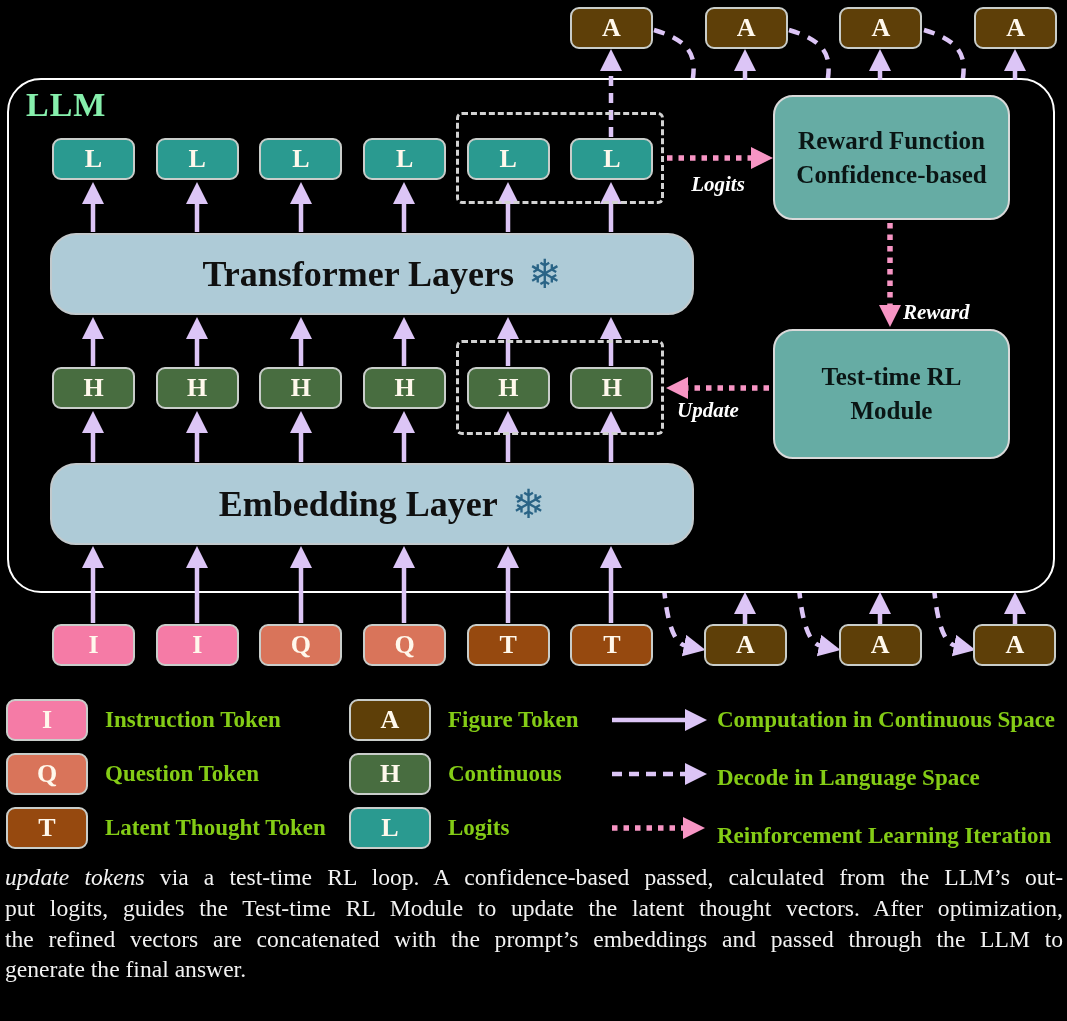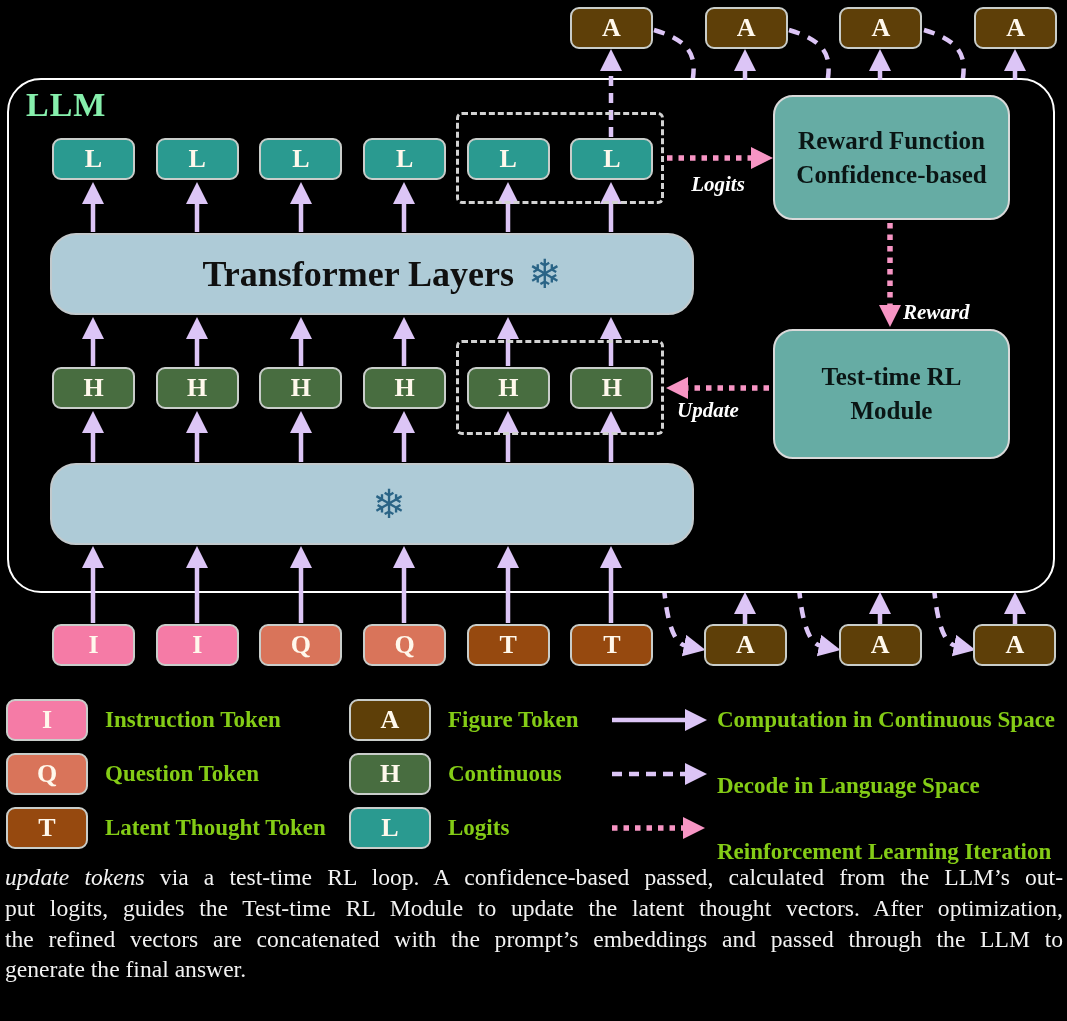--- a/index.html
+++ b/index.html
@@ -41,21 +41,21 @@
   #logits-label{left:678px;top:172px;width:80px;text-align:center;}
   #reward-label{left:903px;top:264px;margin-top:36px;}
   #update-label{left:664px;top:398px;width:88px;text-align:center;}
   .legend-col{position:absolute;top:699px;display:flex;flex-direction:column;gap:12px;z-index:4;}
   #legend-col1{left:6px;}
   #legend-col2{left:349px;}
   .legend-entry{display:flex;align-items:center;gap:17px;height:42px;}
   .legend-entry .tok{width:82px;}
   .legend-entry .lab, .arrow-label{color:#84cc16;font-weight:bold;font-size:23px;white-space:nowrap;}
   #legend-arrow-labels{position:absolute;left:717px;top:699px;display:flex;flex-direction:column;
-    gap:24px;z-index:4;}
+    gap:16px;z-index:4;}
   .arrow-label{height:42px;display:flex;align-items:center;}
   #figure-caption{position:absolute;left:5px;top:862px;width:1058px;color:#f2f2f2;
     font-size:23.6px;line-height:30.8px;z-index:4;}
   .cap-line{text-align:justify;text-align-last:justify;text-justify:inter-word;}
   .cap-line:last-child{text-align-last:left;}
 </style>
 </head>
 <body>
 
 <div id="stage">
@@ -162,20 +162,21 @@
       <div class="tok" style="background: rgb(94, 63, 8);">A</div>
       <div class="tok" style="background: rgb(94, 63, 8);">A</div>
       <div class="tok" style="background: rgb(94, 63, 8);">A</div>
     </div>
 
   <div class="layer-box" id="transformer-box">
     <span>Transformer Layers</span>
     <span class="snow">❄</span>
   </div>
   <div class="layer-box" id="embedding-box">
+    <span>Embedding Layer</span>
     <span class="snow">❄</span>
   </div>
 
   <div class="dashed-box" id="dashed-logits"></div>
   <div class="dashed-box" id="dashed-embedding"></div>
 
   <div class="rl-box" id="reward-fn-box">
     <div>Reward Function</div>
     <div>Confidence-based</div>
   </div>

